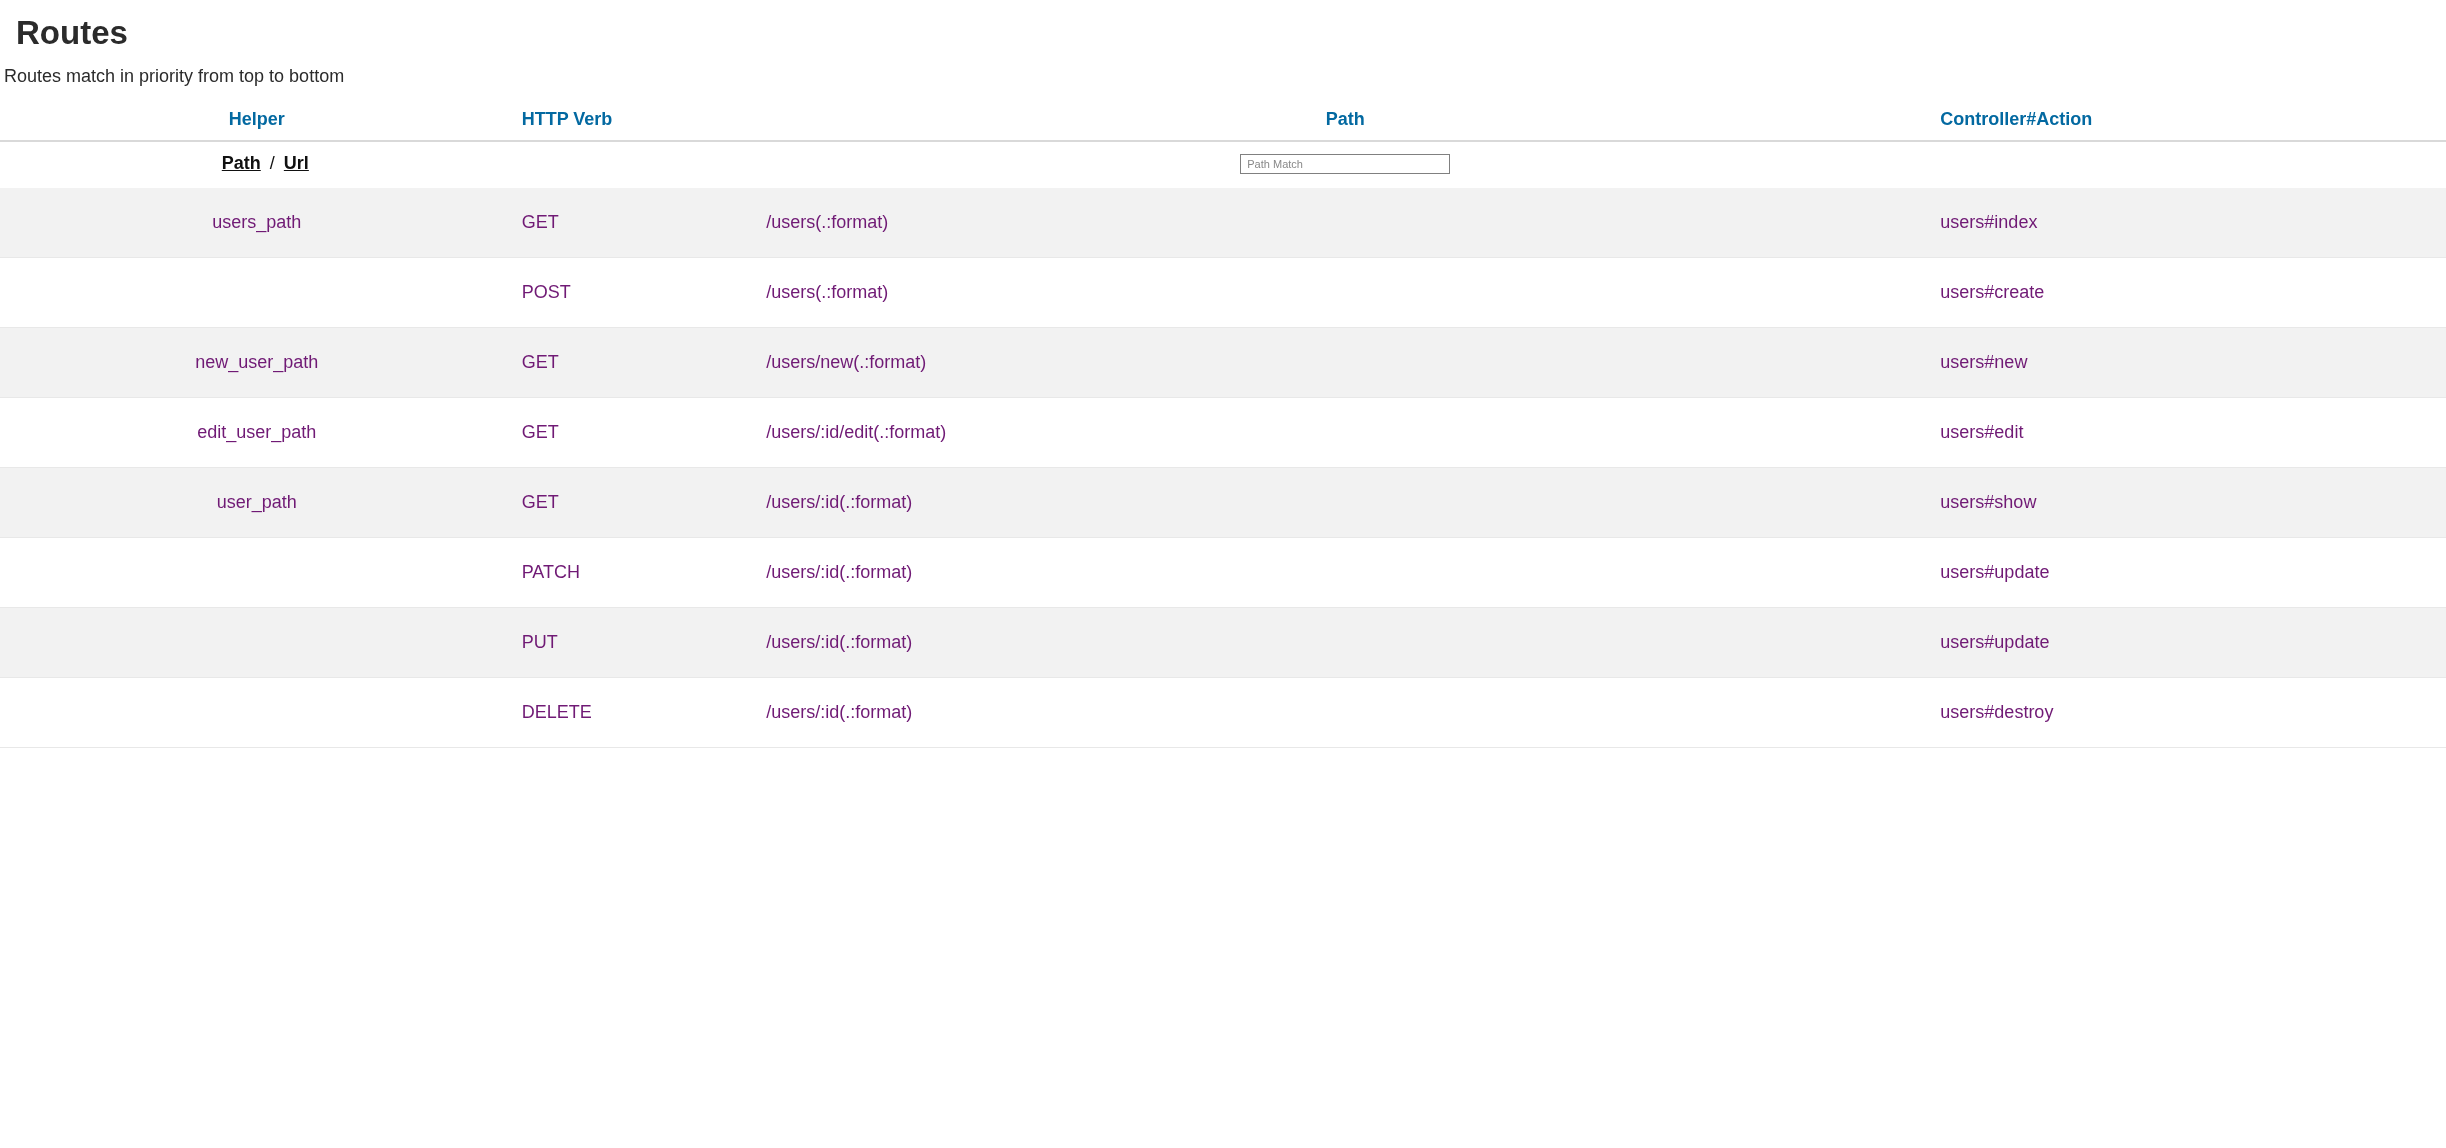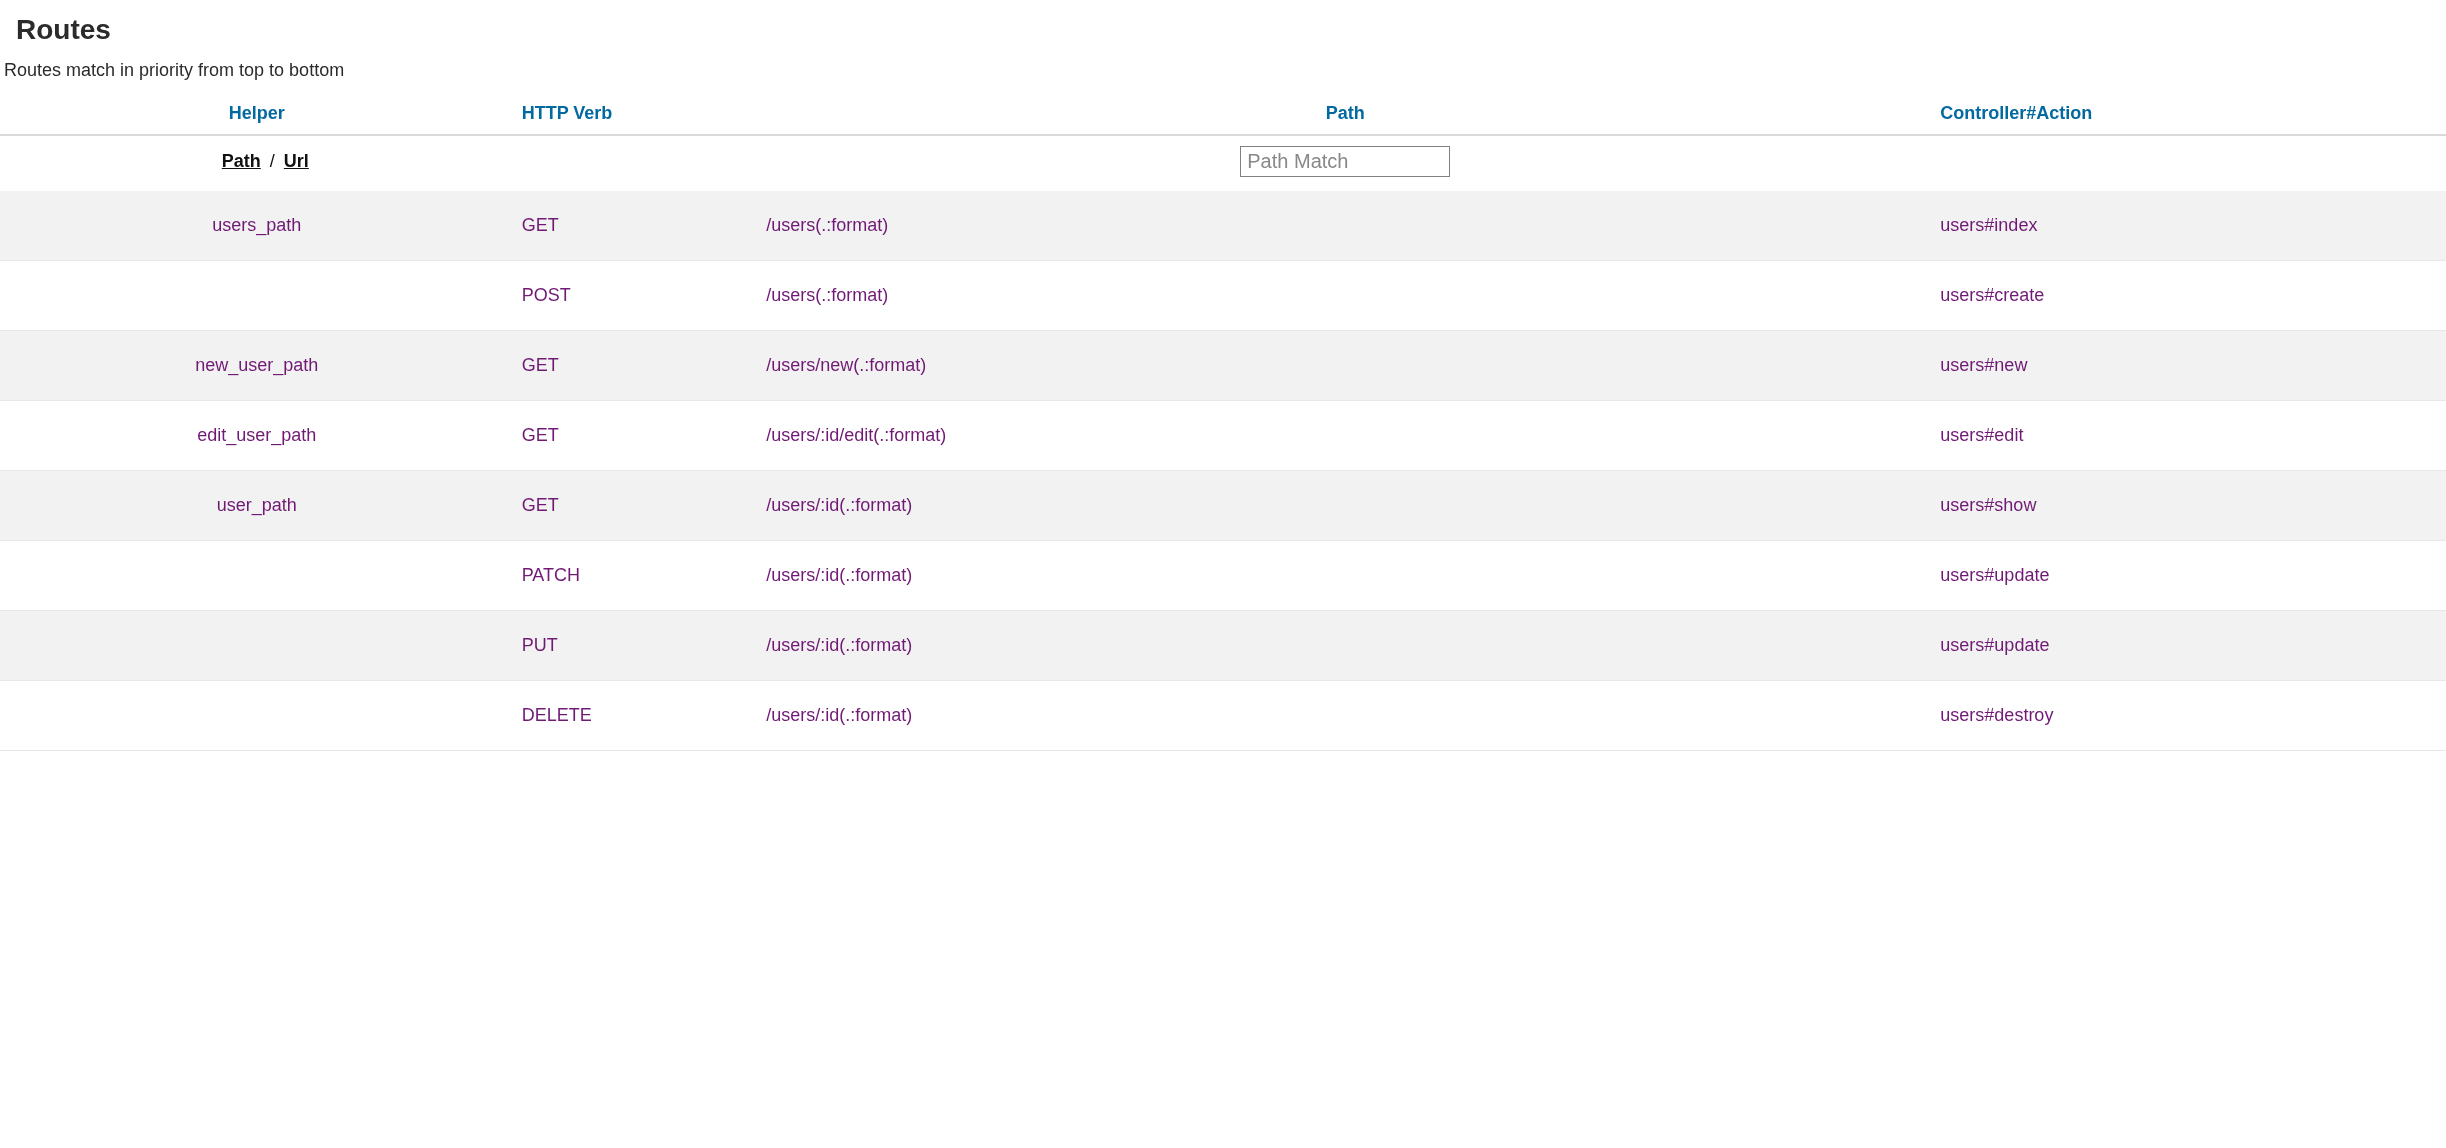--- a/index.html
+++ b/index.html
@@ -6,21 +6,21 @@
     body {
       font-family: -apple-system, BlinkMacSystemFont, "Segoe UI", Helvetica, Arial, sans-serif;
       color: #2b2b2b;
       background: #fff;
       font-size: 18px;
     }
     .page {
       width: 100%;
     }
     h2.title {
-      font-size: 28px;
+      font-size: 33px;
       font-weight: 700;
       padding: 14px 6px 10px 16px;
       color: #2b2b2b;
     }
     .subtitle {
       font-size: 18px;
       padding: 4px 0 12px 4px;
       color: #2b2b2b;
     }
     table.routes {
@@ -56,21 +56,21 @@
       text-decoration: underline;
       cursor: pointer;
     }
     .helper-toggle .sep {
       color: #111;
       font-weight: 400;
       padding: 0 4px;
     }
     input.path-match {
       border: 1px solid #808080;
-      font-size: 20px;
+      font-size: 11px;
       padding: 3px 6px;
       width: 210px;
       color: #555;
       background: #fff;
     }
     input.path-match::placeholder {
       color: #888;
     }
 
     tbody.routes-body tr {

